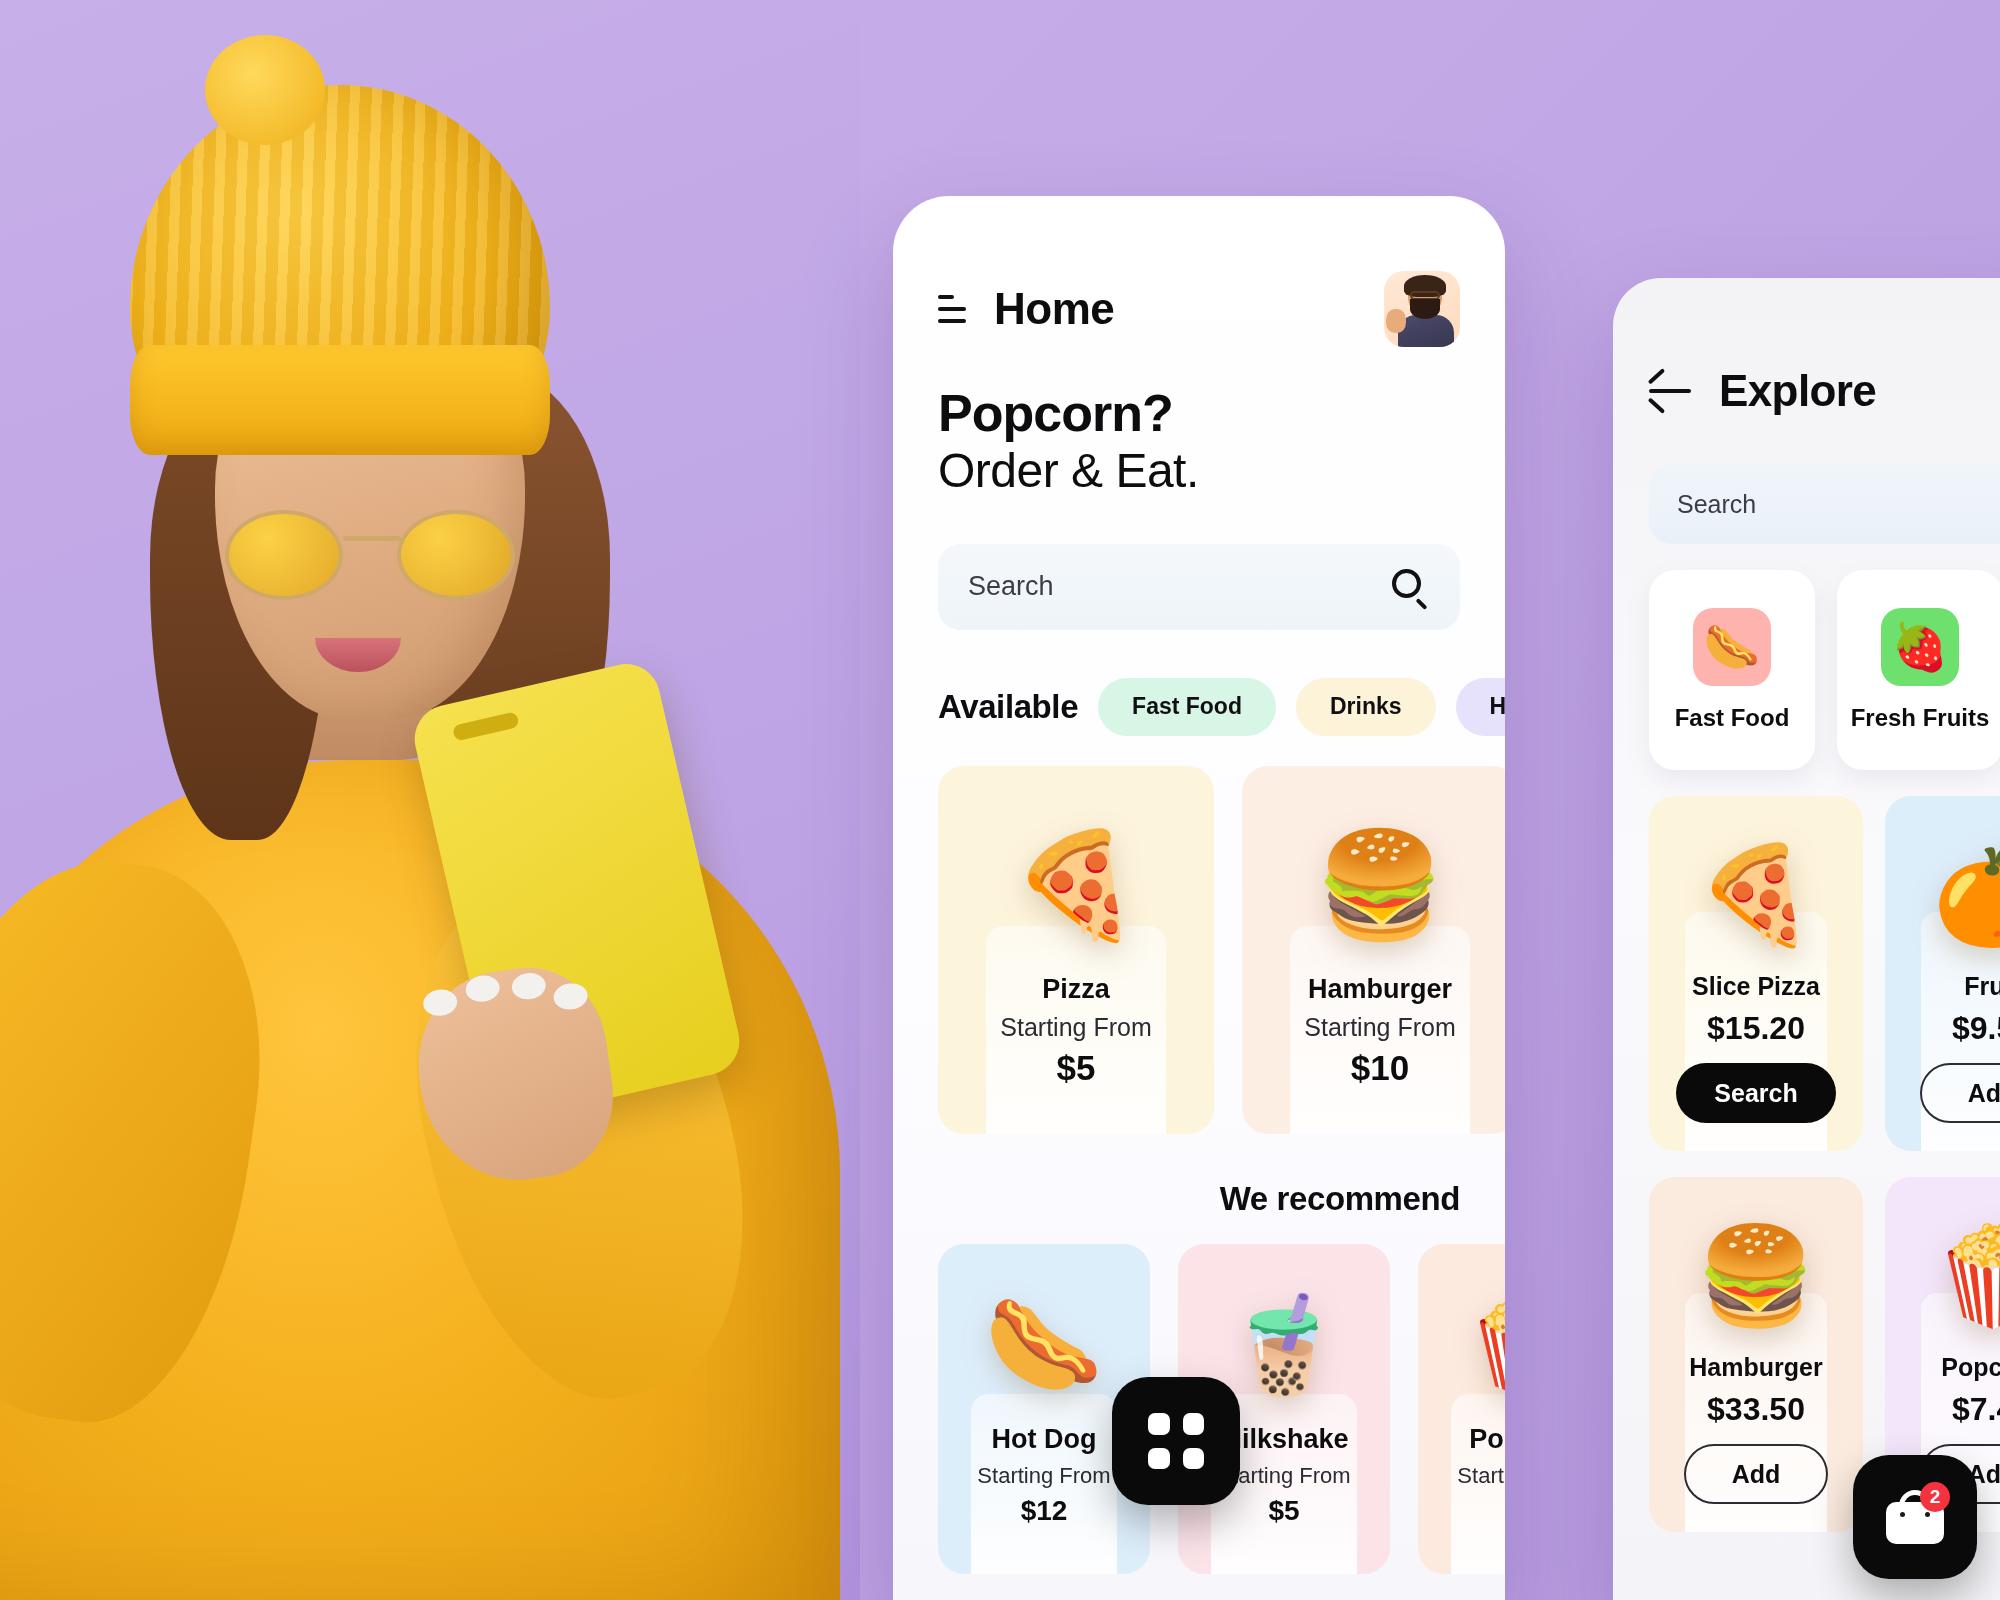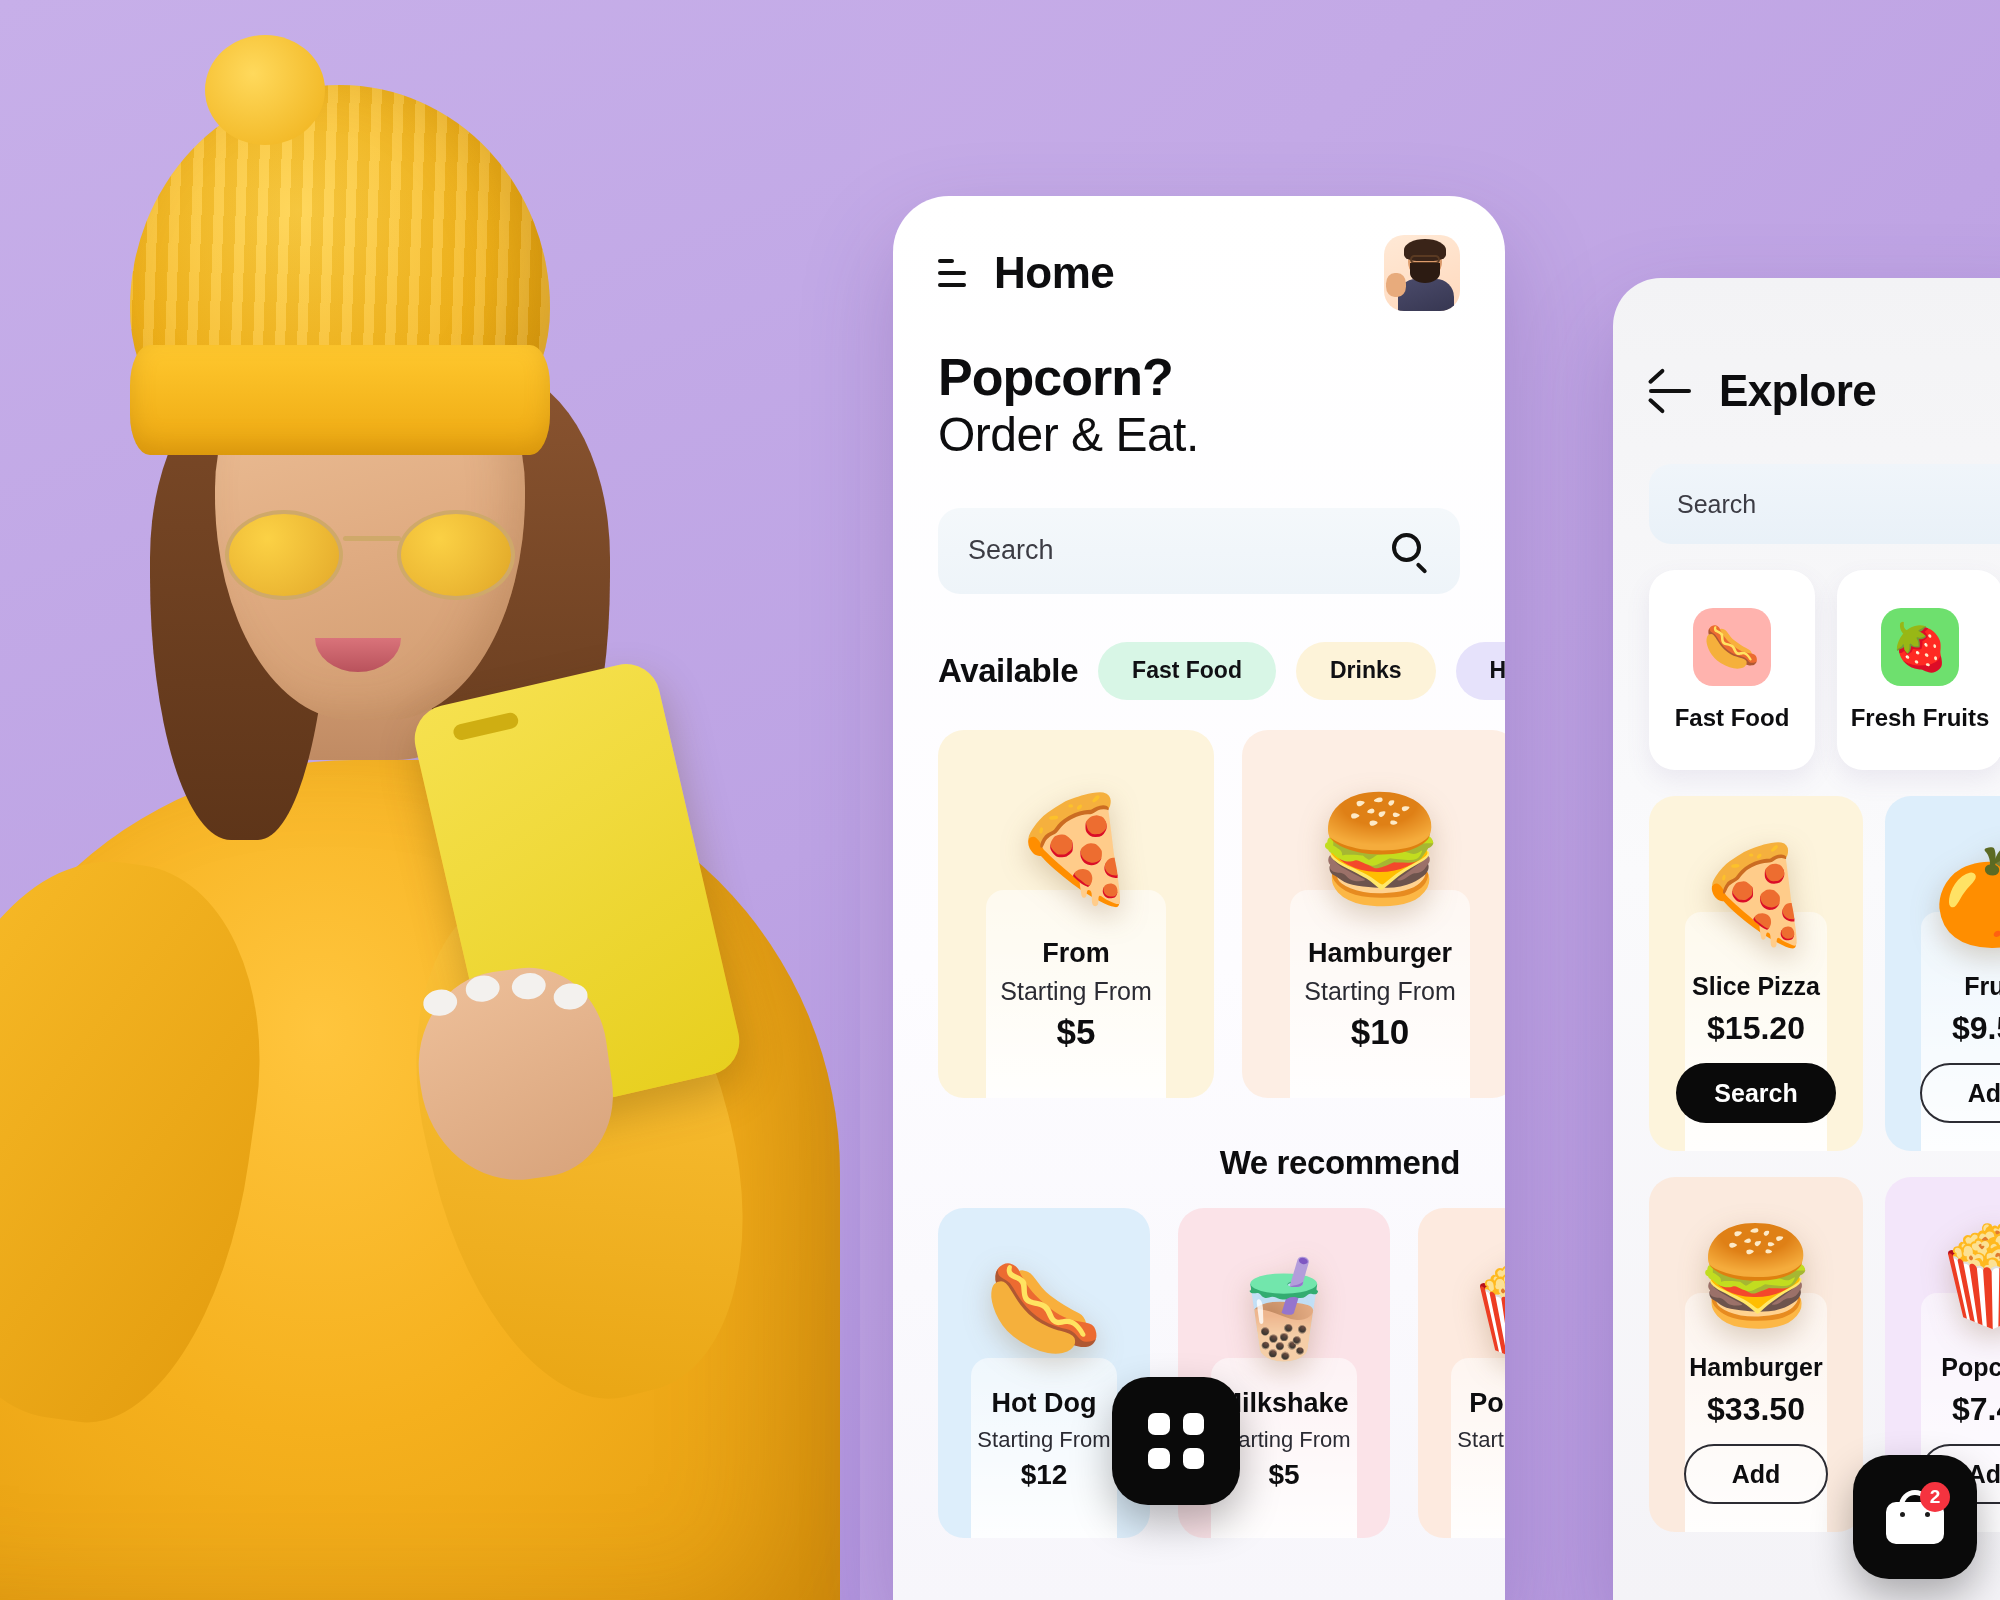--- a/index.html
+++ b/index.html
@@ -115,21 +115,21 @@
     background:linear-gradient(180deg,#ffffff 0%,#fdfcff 55%,#f7f6fb 100%);
   }
   #phone-explore {
     left:1613px; top:278px; width:470px; height:1322px;
     border-radius:48px 48px 0 0;
     background:linear-gradient(180deg,#f3f3f5 0%,#fafafc 45%,#f4f3f7 100%);
   }
 
   
   .home-pad { padding:0 45px; }
-  .topbar { display:flex; align-items:center; margin-top:44px; height:66px; }
+  .topbar { display:flex; align-items:center; margin-top:80px; height:66px; }
   .menu-icon { width:28px; display:flex; flex-direction:column; gap:8px; margin-right:28px; }
   .menu-icon i { display:block; height:4px; background:#111; border-radius:2px; }
   .menu-icon i:nth-child(1){ width:16px; }
   .menu-icon i:nth-child(2){ width:28px; }
   .menu-icon i:nth-child(3){ width:28px; }
   .page-title { font-size:44px; font-weight:700; letter-spacing:-.5px; color:#0d0d0f; }
   .avatar {
     margin-left:auto; width:76px; height:76px; border-radius:20px;
     background:linear-gradient(160deg,#ffe9d6,#ffd9bd);
     position:relative; overflow:hidden; flex:none;
@@ -337,21 +337,21 @@
       </div>
     </div>
 
     <div class="cards-row">
       <div class="food-card" style="background:#fdf4dc;">
         <div class="plate"></div>
         <div class="food-art">
           <span class="emo">🍕</span>
         </div>
         <div class="food-meta">
-          <div class="food-name">From</div>
+          <div class="food-name">Pizza</div>
           <div class="food-sub">Starting From</div>
           <div class="food-price">$5</div>
         </div>
       </div>
       <div class="food-card" style="background:#fdeee4;">
         <div class="plate"></div>
         <div class="food-art">
           <span class="emo">🍔</span>
         </div>
         <div class="food-meta">

